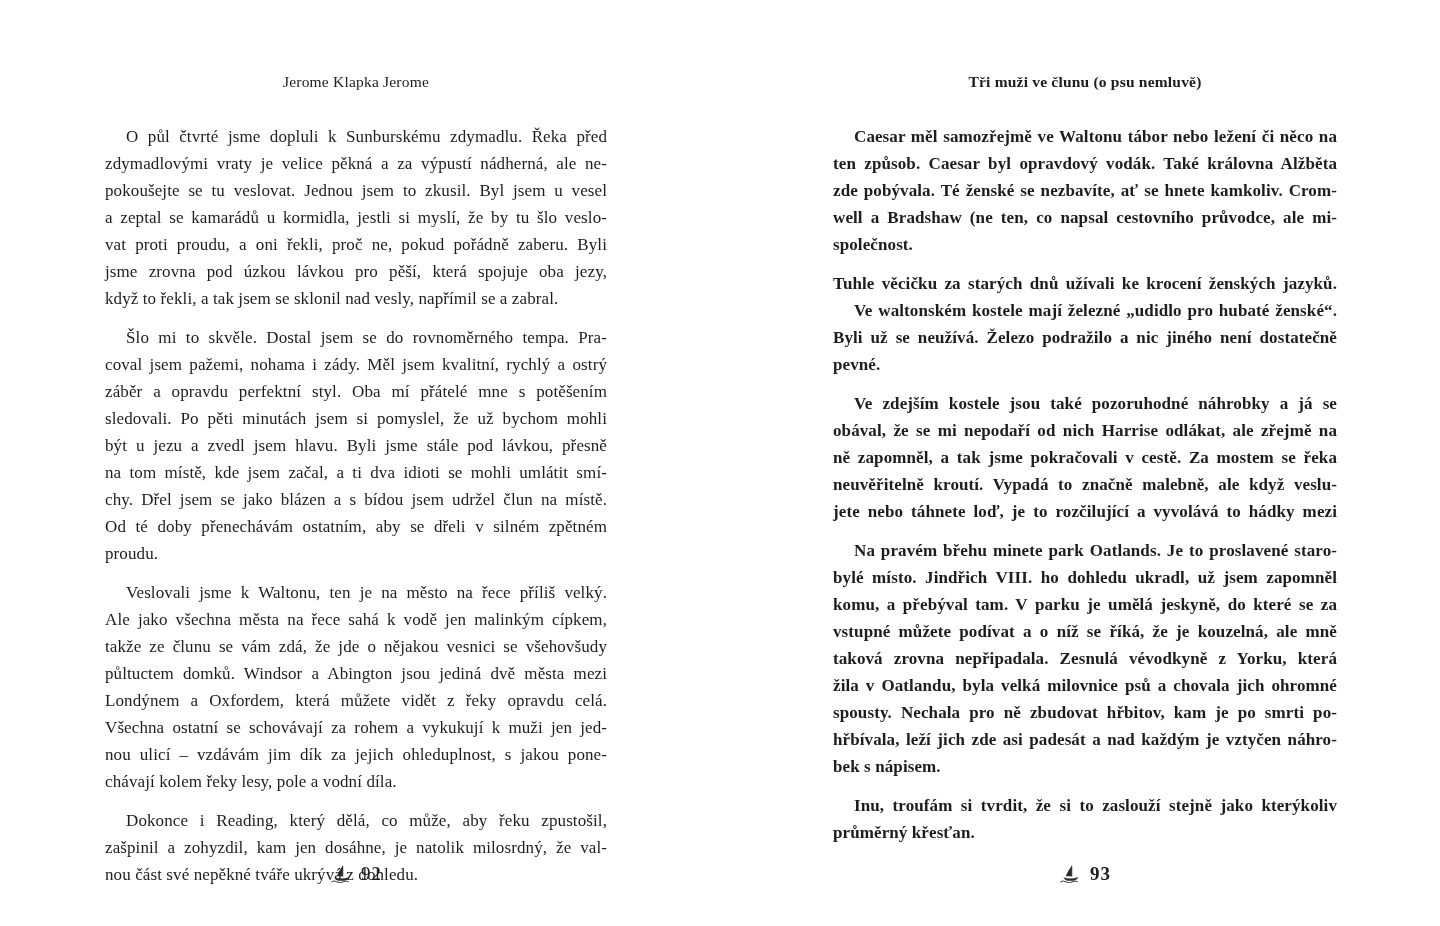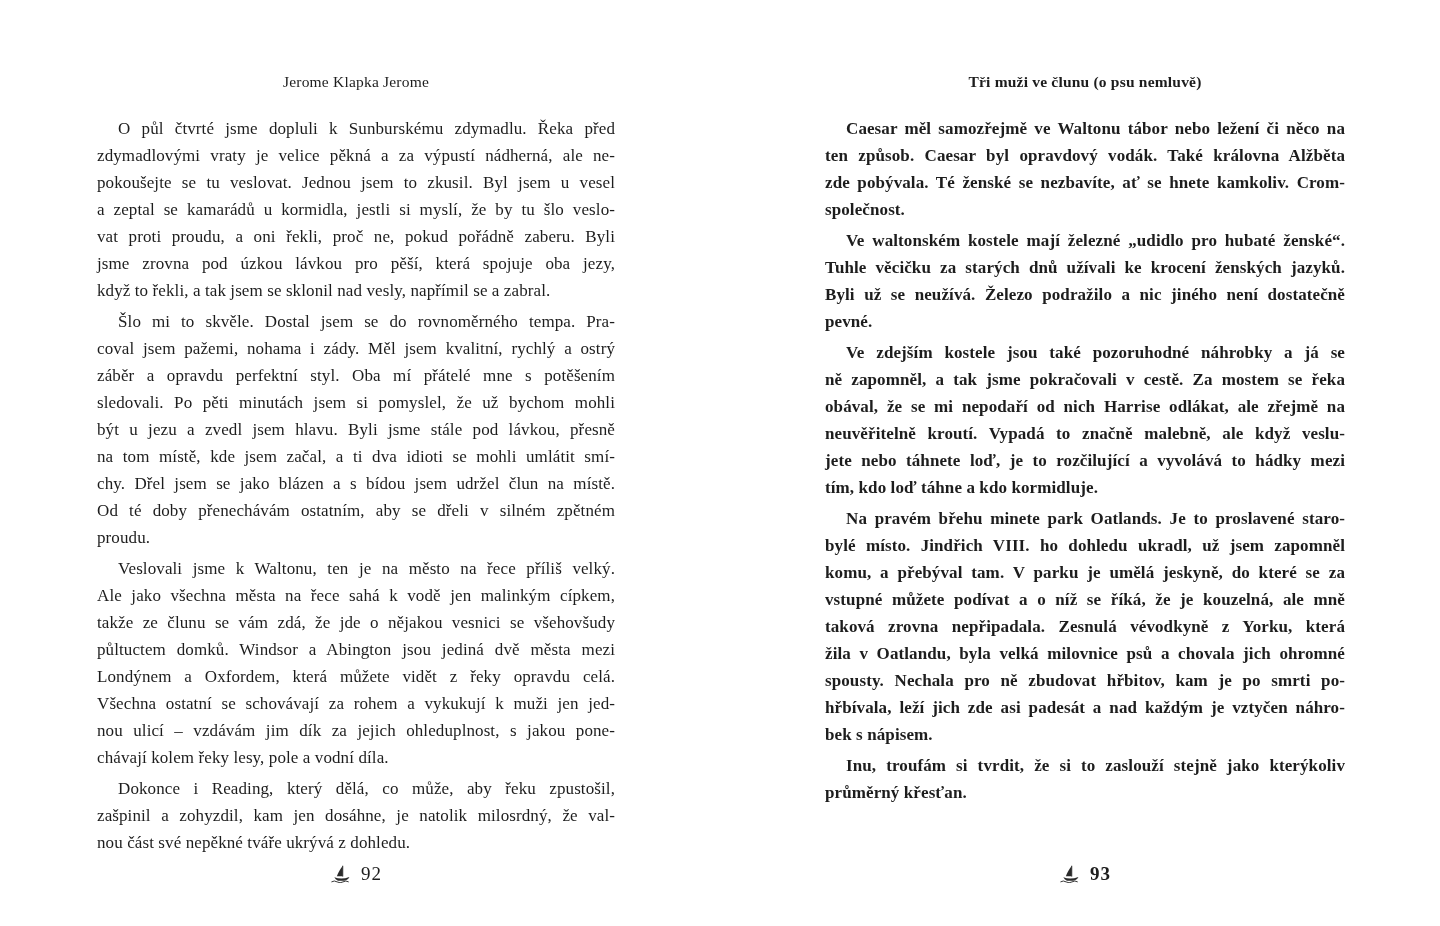--- a/index.html
+++ b/index.html
@@ -37,21 +37,21 @@
     color: #1d1d1d;
     margin-top: 9px;
   }
 
   .body-text {
     position: absolute;
     top: 111px;
     left: 0;
     right: 0;
   }
-  .para { margin: 4px; }
+  .para { margin: 12px; }
   .line {
     font-size: 17px;
     line-height: 27px;
     height: 27px;
     text-align: justify;
     text-align-last: justify;
     white-space: normal;
     letter-spacing: 0.1px;
   }
   .line.first { text-indent: 21px; }
@@ -133,35 +133,35 @@
     </div>
   </section>
 
   <section class="page right">
     <div class="running-head">Tři muži ve člunu (o psu nemluvě)</div>
     <div class="body-text" id="right-body">
         <div class="para">
           <div class="line first">Caesar měl samozřejmě ve Waltonu tábor nebo ležení či něco na</div>
           <div class="line">ten způsob. Caesar byl opravdový vodák. Také královna Alžběta</div>
           <div class="line">zde pobývala. Té ženské se nezbavíte, ať se hnete kamkoliv. Crom-</div>
+          <div class="line">well a Bradshaw (ne ten, co napsal cestovního průvodce, ale mi-</div>
           <div class="line last">společnost.</div>
         </div>
         <div class="para">
+          <div class="line">Tuhle věcičku za starých dnů užívali ke krocení ženských jazyků.</div>
           <div class="line first">Ve waltonském kostele mají železné „udidlo pro hubaté ženské“.</div>
-          <div class="line">Tuhle věcičku za starých dnů užívali ke krocení ženských jazyků.</div>
           <div class="line">Byli už se neužívá. Železo podražilo a nic jiného není dostatečně</div>
           <div class="line last">pevné.</div>
         </div>
         <div class="para">
           <div class="line first">Ve zdejším kostele jsou také pozoruhodné náhrobky a já se</div>
+          <div class="line">obával, že se mi nepodaří od nich Harrise odlákat, ale zřejmě na</div>
           <div class="line">ně zapomněl, a tak jsme pokračovali v cestě. Za mostem se řeka</div>
-          <div class="line">obával, že se mi nepodaří od nich Harrise odlákat, ale zřejmě na</div>
           <div class="line">neuvěřitelně kroutí. Vypadá to značně malebně, ale když veslu-</div>
           <div class="line">jete nebo táhnete loď, je to rozčilující a vyvolává to hádky mezi</div>
-          <div class="line last">tím, kdo loď táhne a kdo kormidluje.</div>
         </div>
         <div class="para">
           <div class="line first">Na pravém břehu minete park Oatlands. Je to proslavené staro-</div>
           <div class="line">bylé místo. Jindřich VIII. ho dohledu ukradl, už jsem zapomněl</div>
           <div class="line">komu, a přebýval tam. V parku je umělá jeskyně, do které se za</div>
           <div class="line">vstupné můžete podívat a o níž se říká, že je kouzelná, ale mně</div>
           <div class="line">taková zrovna nepřipadala. Zesnulá vévodkyně z Yorku, která</div>
           <div class="line">žila v Oatlandu, byla velká milovnice psů a chovala jich ohromné</div>
           <div class="line">spousty. Nechala pro ně zbudovat hřbitov, kam je po smrti po-</div>
           <div class="line">hřbívala, leží jich zde asi padesát a nad každým je vztyčen náhro-</div>

